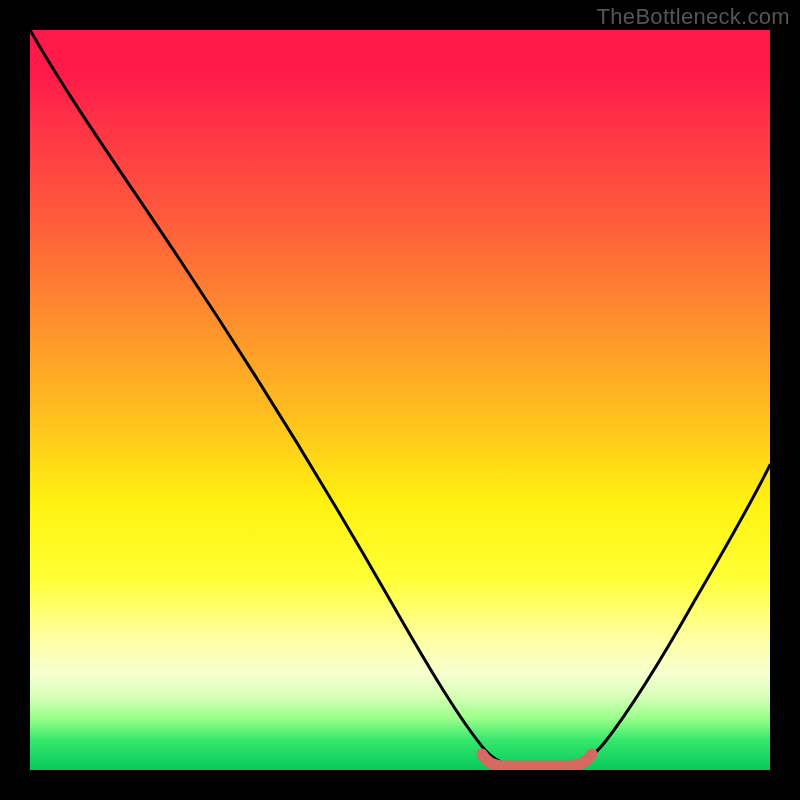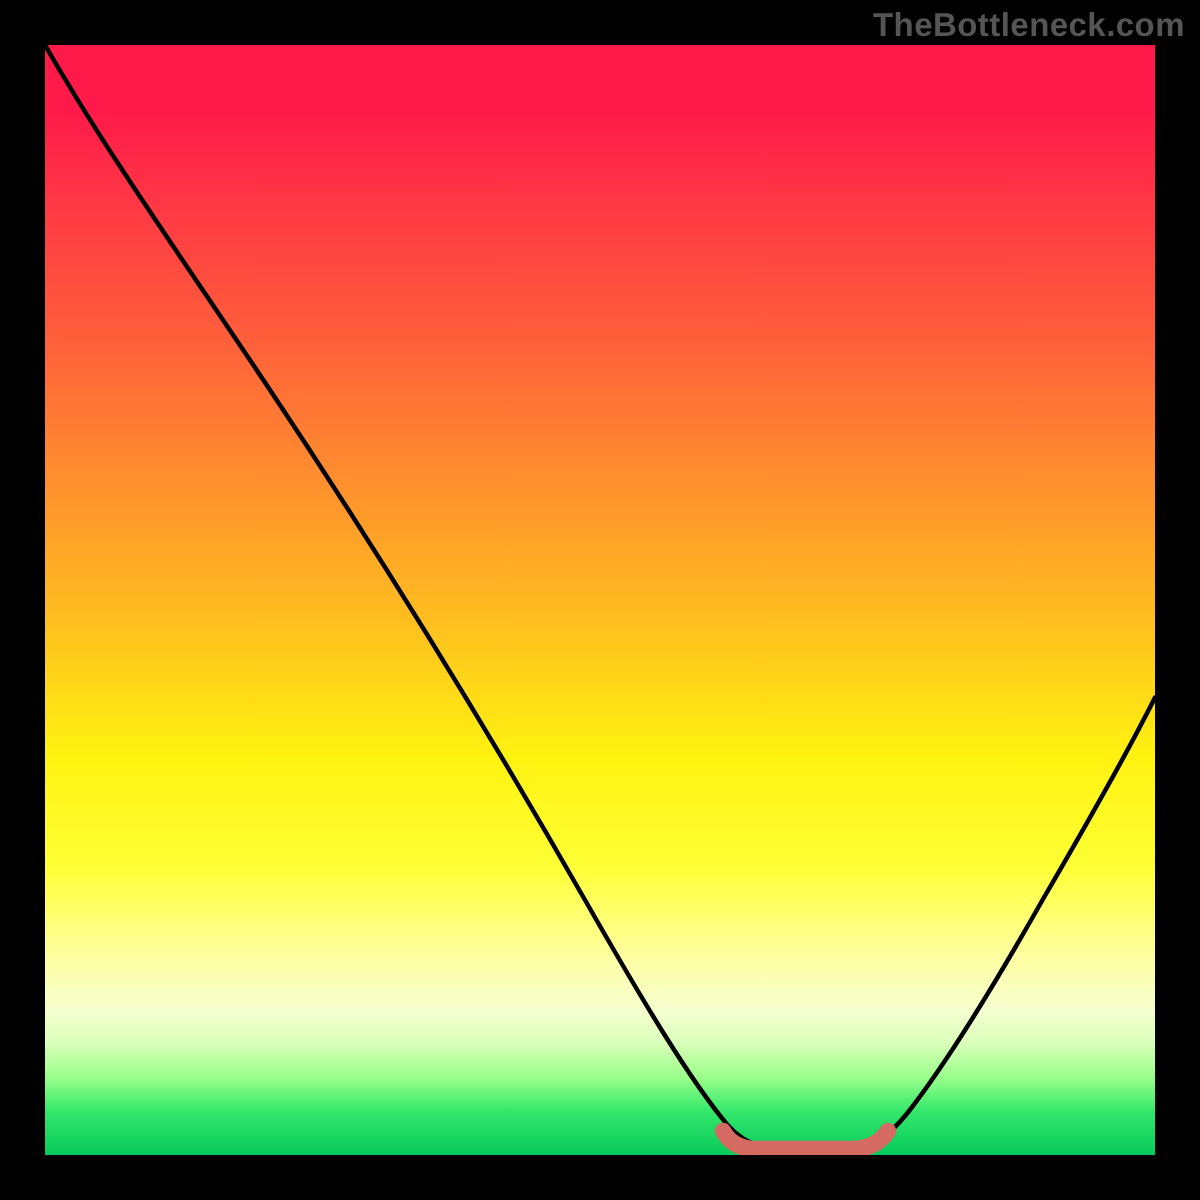--- a/index.html
+++ b/index.html
@@ -16,21 +16,21 @@
     width: 800px;
     height: 800px;
     background: #000;
   }
   .watermark {
     position: absolute;
     top: 4px;
     right: 10px;
     color: #555;
     font-size: 22px;
-    font-weight: 700;
+    font-weight: 400;
     letter-spacing: 0.3px;
     z-index: 5;
   }
   .plot-area {
     position: absolute;
     left: 30px;
     top: 30px;
     width: 740px;
     height: 740px;
     overflow: hidden;

